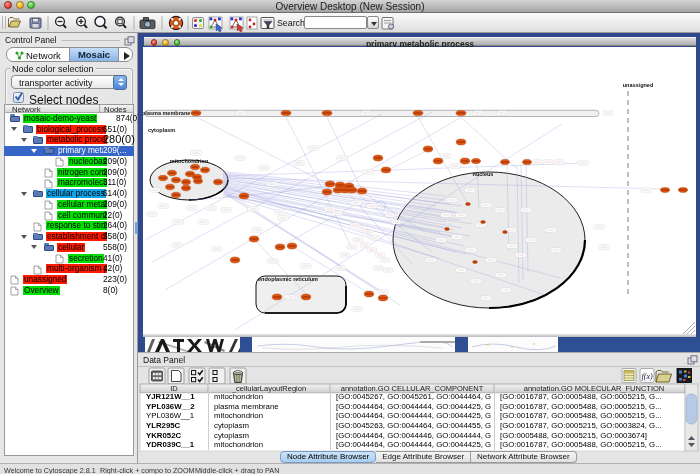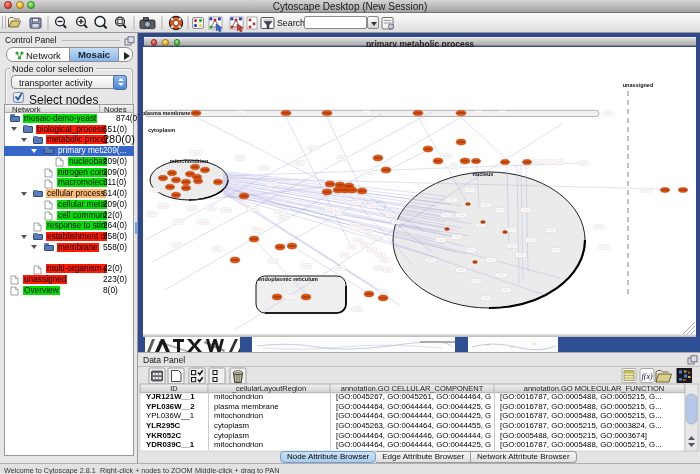--- a/index.html
+++ b/index.html
@@ -2,21 +2,21 @@
 <html><head><meta charset="utf-8"><style>
 *{margin:0;padding:0;box-sizing:border-box}
 body{width:700px;height:474px;font-family:"Liberation Sans",sans-serif;background:#e8e8e8;position:relative;overflow:hidden}
 .abs{position:absolute}
 </style></head><body>
 
 <div class="abs" style="left:0;top:0;width:700px;height:13px;background:linear-gradient(#d4d4d4,#bdbdbd 50%,#a3a3a3);border-bottom:1px solid #6f6f6f">
  <div class="abs" style="left:4.4px;top:1.4px;width:7.8px;height:7.8px;border-radius:50%;background:radial-gradient(circle at 35% 30%,#ff9a90,#e8453a 60%,#b1271e);border:0.5px solid #9a2018"></div>
  <div class="abs" style="left:15.8px;top:1.4px;width:7.8px;height:7.8px;border-radius:50%;background:radial-gradient(circle at 35% 30%,#ffe9a8,#f5b31e 60%,#c28a10);border:0.5px solid #9a7a10"></div>
  <div class="abs" style="left:27.1px;top:1.4px;width:7.8px;height:7.8px;border-radius:50%;background:radial-gradient(circle at 35% 30%,#b8f0a8,#4fc93f 60%,#2e9a20);border:0.5px solid #2a8a1a"></div>
- <div class="abs" style="left:0;top:1px;width:700px;text-align:center;font-size:10px;color:#1a1a1a">Cytoscape Desktop (New Session)</div>
+ <div class="abs" style="left:0;top:1px;width:700px;text-align:center;font-size:10px;color:#1a1a1a">Overview Desktop (New Session)</div>
 </div>
 
 <div class="abs" style="left:0;top:13px;width:700px;height:20px;background:linear-gradient(#fafafa,#dedede);border-bottom:1px solid #9a9a9a">
  <div class="abs" style="left:2px;top:3px;width:1px;height:13px;background:#b5b5b5"></div>
  <div class="abs" style="left:5px;top:3px;width:1px;height:13px;background:#b5b5b5"></div>
  <svg class="abs" style="left:0;top:0;position:absolute" width="700" height="20" viewBox="0 13 700 20">
 
   <path d="M9 27 l2.5-6 h9 l-2.5 6 z" fill="#d8c878" stroke="#6b5b1b" stroke-width="0.9"></path>
   <path d="M8.5 27 v-8 l1.5-1.5 h3 l1.5 1.5 h5" fill="none" stroke="#6b5b1b" stroke-width="0.9"></path>
 
@@ -602,21 +602,21 @@
           <path d="M1 1 h4.5 l2.5 2.5 v5.5 h-7 z" fill="#fff" stroke="#888" stroke-width="0.8"></path>
           <path d="M5.5 1 v2.5 h2.5" fill="none" stroke="#888" stroke-width="0.7"></path>
         </svg>
         <div style="position:absolute;left:53px;top:0.6px;height:9px;line-height:9px;background:#00e000;color:#000;font-size:8.3px;white-space:nowrap;overflow:hidden;max-width:50px;padding:0 1px">macromolecule</div>
         <div style="position:absolute;left:99px;top:0.6px;height:9px;line-height:9px;color:#000;font-size:8.3px;">311(0)</div>
       </div>
       <div style="position:absolute;left:4px;top:188.5px;width:130px;height:10.76px;">
         <div style="position:absolute;left:17px;top:3.2px;width:0;height:0;border-left:3.5px solid transparent;border-right:3.5px solid transparent;border-top:4.5px solid #555"></div>
         <div style="position:absolute;left:29px;top:2.4px;width:10px;height:6.5px;background:#5b7cb8;border:0.5px solid #2d4a80;border-radius:1px"></div>
         <div style="position:absolute;left:29px;top:1.2px;width:5px;height:2px;background:#5b7cb8;border-radius:1px 1px 0 0"></div>
-        <div style="position:absolute;left:42px;top:0.6px;height:9px;line-height:9px;background:#fdba74;color:#000;font-size:8.3px;white-space:nowrap;overflow:hidden;max-width:61px;padding:0 1px">cellular process</div>
+        <div style="position:absolute;left:42px;top:0.6px;height:9px;line-height:9px;background:#0ea5e9;color:#000;font-size:8.3px;white-space:nowrap;overflow:hidden;max-width:61px;padding:0 1px">cellular process</div>
         <div style="position:absolute;left:99px;top:0.6px;height:9px;line-height:9px;color:#000;font-size:8.3px;">614(0)</div>
       </div>
       <div style="position:absolute;left:4px;top:199.3px;width:130px;height:10.76px;">
         <svg style="position:absolute;left:40px;top:0.8px" width="9" height="10">
           <path d="M1 1 h4.5 l2.5 2.5 v5.5 h-7 z" fill="#fff" stroke="#888" stroke-width="0.8"></path>
           <path d="M5.5 1 v2.5 h2.5" fill="none" stroke="#888" stroke-width="0.7"></path>
         </svg>
         <div style="position:absolute;left:53px;top:0.6px;height:9px;line-height:9px;background:#00e000;color:#000;font-size:8.3px;white-space:nowrap;overflow:hidden;max-width:50px;padding:0 1px">cellular metabo</div>
         <div style="position:absolute;left:99px;top:0.6px;height:9px;line-height:9px;color:#000;font-size:8.3px;">209(0)</div>
       </div>
@@ -640,22 +640,30 @@
         <div style="position:absolute;left:17px;top:3.2px;width:0;height:0;border-left:3.5px solid transparent;border-right:3.5px solid transparent;border-top:4.5px solid #555"></div>
         <div style="position:absolute;left:29px;top:2.4px;width:10px;height:6.5px;background:#5b7cb8;border:0.5px solid #2d4a80;border-radius:1px"></div>
         <div style="position:absolute;left:29px;top:1.2px;width:5px;height:2px;background:#5b7cb8;border-radius:1px 1px 0 0"></div>
         <div style="position:absolute;left:42px;top:0.6px;height:9px;line-height:9px;background:#ff1a00;color:#000;font-size:8.3px;white-space:nowrap;overflow:hidden;max-width:61px;padding:0 1px">establishment of lo</div>
         <div style="position:absolute;left:99px;top:0.6px;height:9px;line-height:9px;color:#000;font-size:8.3px;">558(0)</div>
       </div>
       <div style="position:absolute;left:4px;top:242.3px;width:130px;height:10.76px;">
         <div style="position:absolute;left:27px;top:3.2px;width:0;height:0;border-left:3.5px solid transparent;border-right:3.5px solid transparent;border-top:4.5px solid #555"></div>
         <div style="position:absolute;left:40px;top:2.4px;width:10px;height:6.5px;background:#5b7cb8;border:0.5px solid #2d4a80;border-radius:1px"></div>
         <div style="position:absolute;left:40px;top:1.2px;width:5px;height:2px;background:#5b7cb8;border-radius:1px 1px 0 0"></div>
-        <div style="position:absolute;left:53px;top:0.6px;height:9px;line-height:9px;background:#ff1a00;color:#000;font-size:8.3px;white-space:nowrap;overflow:hidden;max-width:50px;padding:0 1px">membrane</div>
+        <div style="position:absolute;left:53px;top:0.6px;height:9px;line-height:9px;background:#ff1a00;color:#000;font-size:8.3px;white-space:nowrap;overflow:hidden;max-width:50px;padding:0 1px">cellular</div>
         <div style="position:absolute;left:99px;top:0.6px;height:9px;line-height:9px;color:#000;font-size:8.3px;">558(0)</div>
+      </div>
+      <div style="position:absolute;left:4px;top:253.1px;width:130px;height:10.76px;">
+        <svg style="position:absolute;left:51px;top:0.8px" width="9" height="10">
+          <path d="M1 1 h4.5 l2.5 2.5 v5.5 h-7 z" fill="#fff" stroke="#888" stroke-width="0.8"></path>
+          <path d="M5.5 1 v2.5 h2.5" fill="none" stroke="#888" stroke-width="0.7"></path>
+        </svg>
+        <div style="position:absolute;left:64px;top:0.6px;height:9px;line-height:9px;background:#00e000;color:#000;font-size:8.3px;white-space:nowrap;overflow:hidden;max-width:39px;padding:0 1px">secretion</div>
+        <div style="position:absolute;left:99px;top:0.6px;height:9px;line-height:9px;color:#000;font-size:8.3px;">41(0)</div>
       </div>
       <div style="position:absolute;left:4px;top:263.8px;width:130px;height:10.76px;">
         <svg style="position:absolute;left:29px;top:0.8px" width="9" height="10">
           <path d="M1 1 h4.5 l2.5 2.5 v5.5 h-7 z" fill="#fff" stroke="#888" stroke-width="0.8"></path>
           <path d="M5.5 1 v2.5 h2.5" fill="none" stroke="#888" stroke-width="0.7"></path>
         </svg>
         <div style="position:absolute;left:42px;top:0.6px;height:9px;line-height:9px;background:#ff1a00;color:#000;font-size:8.3px;white-space:nowrap;overflow:hidden;max-width:61px;padding:0 1px">multi-organism pro</div>
         <div style="position:absolute;left:99px;top:0.6px;height:9px;line-height:9px;color:#000;font-size:8.3px;">42(0)</div>
       </div>
       <div style="position:absolute;left:4px;top:274.6px;width:130px;height:10.76px;">
@@ -811,15 +819,15 @@
   </div>
 
 <div class="abs" style="left:280px;top:450.5px;height:12px;display:flex;font-size:8px">
   <div style="background:linear-gradient(#cde3f7,#a8cdef);border:1px solid #7a9cc4;border-radius:4px;padding:0 6px;line-height:10.5px;color:#000">Node Attribute Browser</div>
   <div style="background:linear-gradient(#f5f5f5,#e0e0e0);border:1px solid #9a9a9a;border-left:none;padding:0 6px;line-height:10.5px;color:#111">Edge Attribute Browser</div>
   <div style="background:linear-gradient(#f5f5f5,#e0e0e0);border:1px solid #9a9a9a;border-left:none;border-radius:0 4px 4px 0;padding:0 6px;line-height:10.5px;color:#111">Network Attribute Browser</div>
 </div>
 
 <div class="abs" style="left:0;top:463px;width:700px;height:11px;background:#e2e2e2;border-top:1px solid #b0b0b0">
   <div class="abs" style="left:4px;top:1.5px;font-size:7.2px;color:#333;white-space:nowrap">Welcome to Cytoscape 2.8.1</div>
-  <div class="abs" style="left:100px;top:1.5px;font-size:7.2px;color:#333;white-space:nowrap">Right-click + nodes to ZOOM</div>
+  <div class="abs" style="left:100px;top:1.5px;font-size:7.2px;color:#333;white-space:nowrap">Right-click + compo to ZOOM</div>
   <div class="abs" style="left:195px;top:1.5px;font-size:7.2px;color:#333;white-space:nowrap">Middle-click + drag to PAN</div>
 </div>
 
 </body></html>

